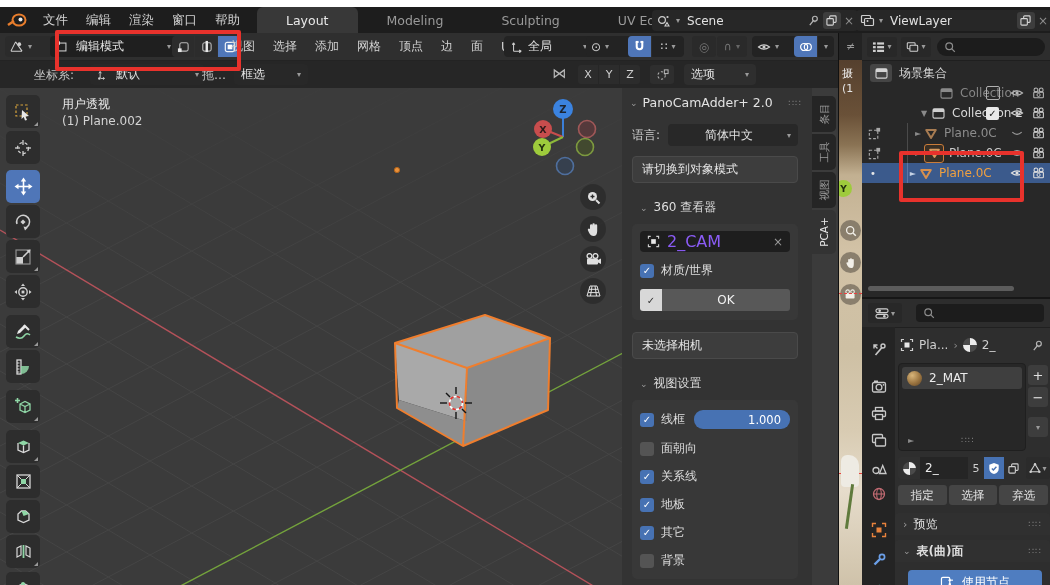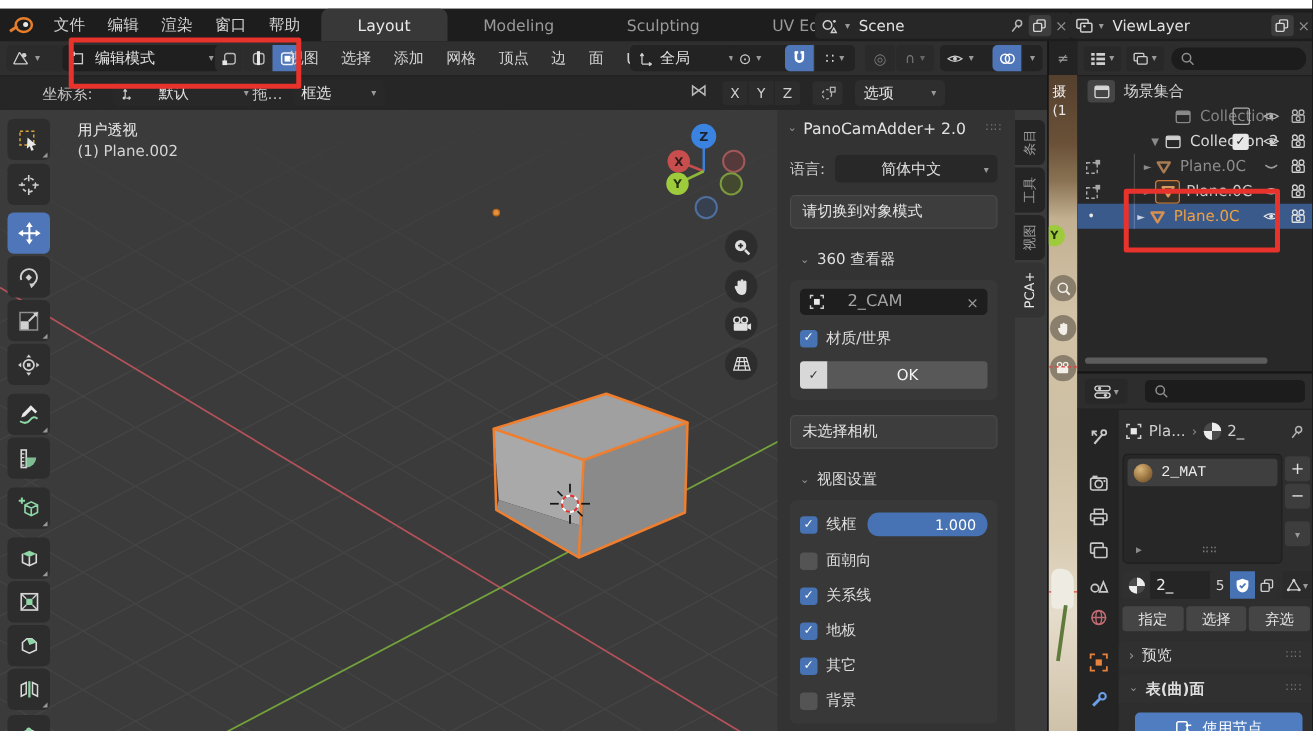--- a/index.html
+++ b/index.html
@@ -205,21 +205,21 @@
     </div>
   </div>
 
   <div class="abs" style="left:0;top:61px;width:838px;height:27px;background:#262626;border-bottom:1px solid #1a1a1a;">
     <span class="abs nw" style="left:34px;top:6px;font-size:12px;color:#c4c4c4;">坐标系:</span>
     <div class="abs w" style="left:90px;top:3px;width:104px;background:#282828;padding:0 5px;">
       <svg width="12" height="12" viewBox="0 0 14 14">
         <path d="M6,11 L6,3 M6,3 L4.5,5 M6,3 L7.5,5 M7,11 L11,11 M11,11 L9.3,9.7 M11,11 L9.3,12.3" stroke="#cfcfcf" stroke-width="1.1" fill="none"></path>
         <circle cx="5" cy="11" r="1.4" fill="#cfcfcf"></circle>
       </svg>
-      <span style="margin-left:20px;flex:1;">默认</span>
+      <span style="margin-left:9px;flex:1;">默认</span>
       <span class="chev">▾</span>
     </div>
     <span class="abs nw" style="left:202px;top:6px;font-size:12px;color:#c4c4c4;">拖…</span>
     <div class="abs w" style="left:234px;top:3px;width:60px;background:#282828;">
       <span style="flex:1;">框选</span>
       <span class="chev">▾</span>
     </div>
     <span class="abs" style="left:552px;top:4px;font-size:14px;color:#b8b8b8;">⋈</span>
     <span class="abs chip" style="left:578px;top:4px;width:20px;height:19px;font-size:11px;color:#d0d0d0;border-radius:3px 0 0 3px;">X</span>
     <span class="abs chip" style="left:599px;top:4px;width:20px;height:19px;font-size:11px;color:#d0d0d0;border-radius:0;">Y</span>
@@ -495,21 +495,21 @@
       <div class="f" style="margin:16px 10px 0 18px;">
         <span style="font-size:9px;color:#9a9a9a;margin-right:6px;">⌄</span>
         <span style="font-size:12px;color:#dedede;">360 查看器</span>
       </div>
       <div class="box" style="margin:8px 14px 0 10px;padding:7px 8px 9px 8px;">
         <div class="f" style="background:#1e1e1e;border-radius:4px;height:21px;padding:0 7px;">
           <svg width="13" height="13" viewBox="0 0 14 14">
             <path d="M1.5,4 V1.5 H4 M10,1.5 h2.5 V4 M12.5,10 v2.5 H10 M4,12.5 H1.5 V10" fill="none" stroke="#cfcfcf" stroke-width="1.2"></path>
             <rect x="4.5" y="4.5" width="5" height="5" fill="#e8e8e8"></rect>
           </svg>
-          <span style="margin-left:18px;flex:1;font-size:13px;color:#a3a3a3;">2_CAM</span>
+          <span style="margin-left:7px;flex:1;font-size:16px;color:#8b5cf6;">2_CAM</span>
           <span style="color:#9a9a9a;font-size:12px;">×</span>
         </div>
         <div class="f" style="margin-top:10px;">
           <span class="cb on">✓</span>
           <span style="margin-left:7px;font-size:12px;color:#dedede;">材质/世界</span>
         </div>
         <div class="f" style="margin-top:10px;height:22px;">
           <span class="cb" style="background:#d8d8d8;color:#333;border-radius:3px 0 0 3px;width:22px;height:22px;">✓</span>
           <div class="f" style="flex:1;height:22px;background:#585858;border-radius:0 3px 3px 0;justify-content:center;font-size:12px;color:#f2f2f2;">
             <span>OK</span>
@@ -866,21 +866,21 @@
       <span style="margin-left:5px;font-size:12px;color:#cfcfcf;">Pla...</span>
       <span style="margin:0 5px;font-size:11px;color:#8a8a8a;">›</span>
       <span style="width:14px;height:14px;border-radius:50%;background:conic-gradient(#ececec 0 90deg,#4a4a4a 90deg 180deg,#ececec 180deg 270deg,#4a4a4a 270deg);flex:none;"></span>
       <span style="margin-left:5px;font-size:12px;color:#cfcfcf;flex:1;">2_</span>
       <svg width="13" height="13" viewBox="0 0 14 14">
         <circle cx="8.5" cy="5" r="2.6" fill="none" stroke="#b5b5b5" stroke-width="1.3"></circle>
         <path d="M7,7 L3,12 M8.5,7.6 L8.5,9" stroke="#b5b5b5" stroke-width="1.3"></path>
       </svg>
     </div>
 
-    <div class="abs" style="left:36px;top:64px;width:126px;height:86px;background:#272727;border-radius:4px;border:1px solid #1f1f1f;font-family:Liberation Mono, monospace;">
+    <div class="abs" style="left:36px;top:64px;width:126px;height:86px;background:#272727;border-radius:4px;border:1px solid #1f1f1f;">
       <div class="f" style="margin:3px;height:22px;background:#3f3f3f;border-radius:3px;padding:0 5px;">
         <span style="width:15px;height:15px;border-radius:50%;background:radial-gradient(circle at 35% 30%,#d8b57a,#9a7440 55%,#5e4426);flex:none;"></span>
         <span style="margin-left:7px;font-size:12px;color:#ececec;">2_MAT</span>
       </div>
       <div class="abs f" style="left:6px;bottom:3px;right:6px;height:14px;">
         <span class="tri" style="margin:0;">►</span>
         <span class="grip" style="flex:1;text-align:center;">∷∷</span>
       </div>
     </div>
     <div class="abs chip" style="left:166px;top:66px;width:20px;height:20px;background:#3d3d3d;font-size:13px;color:#e0e0e0;">

